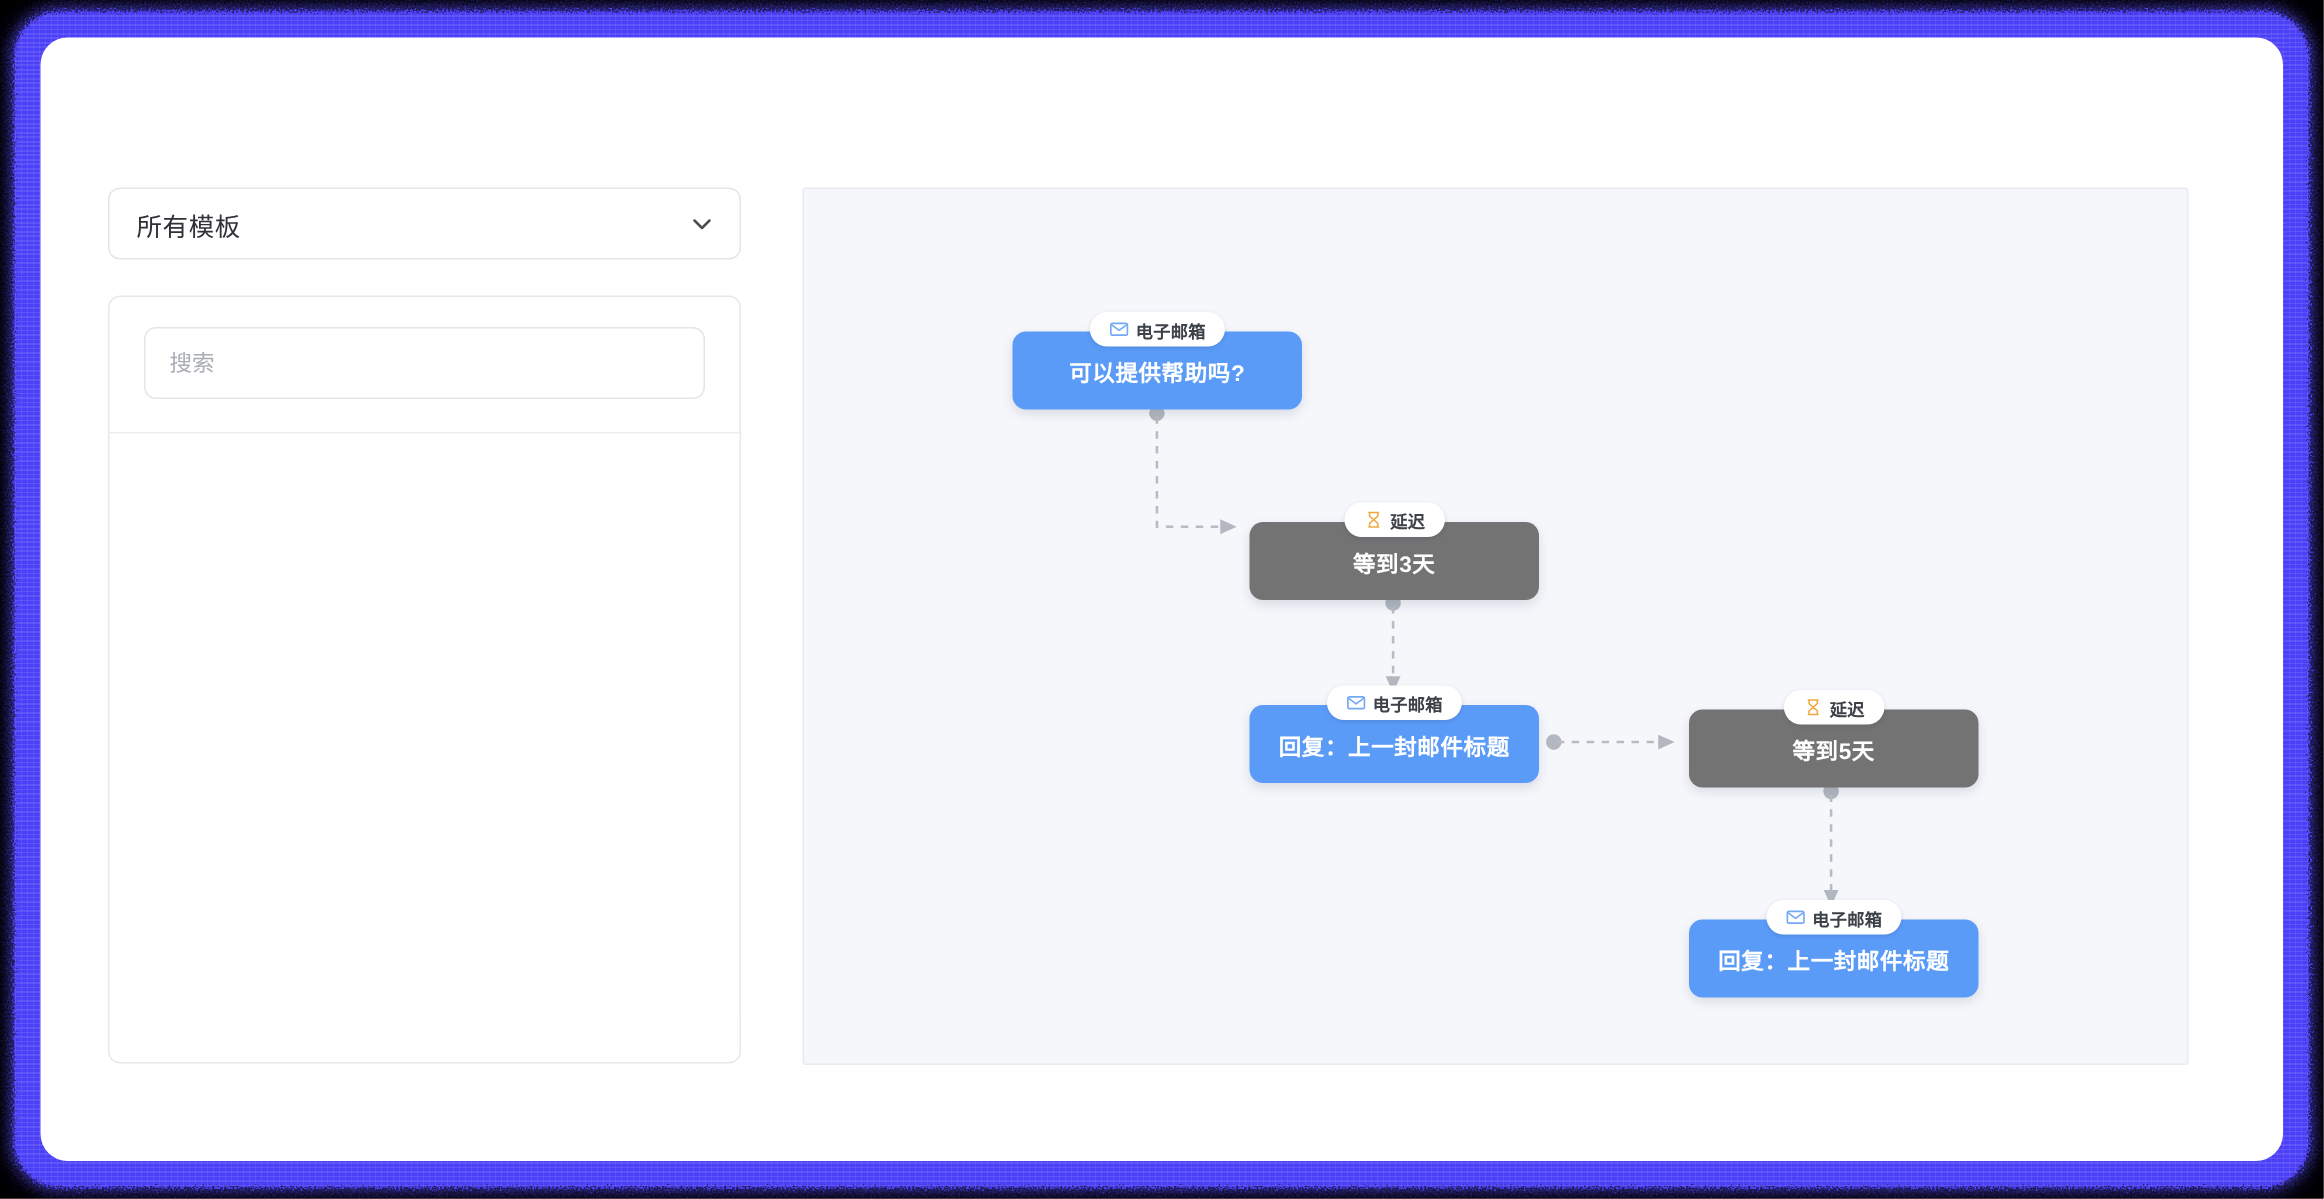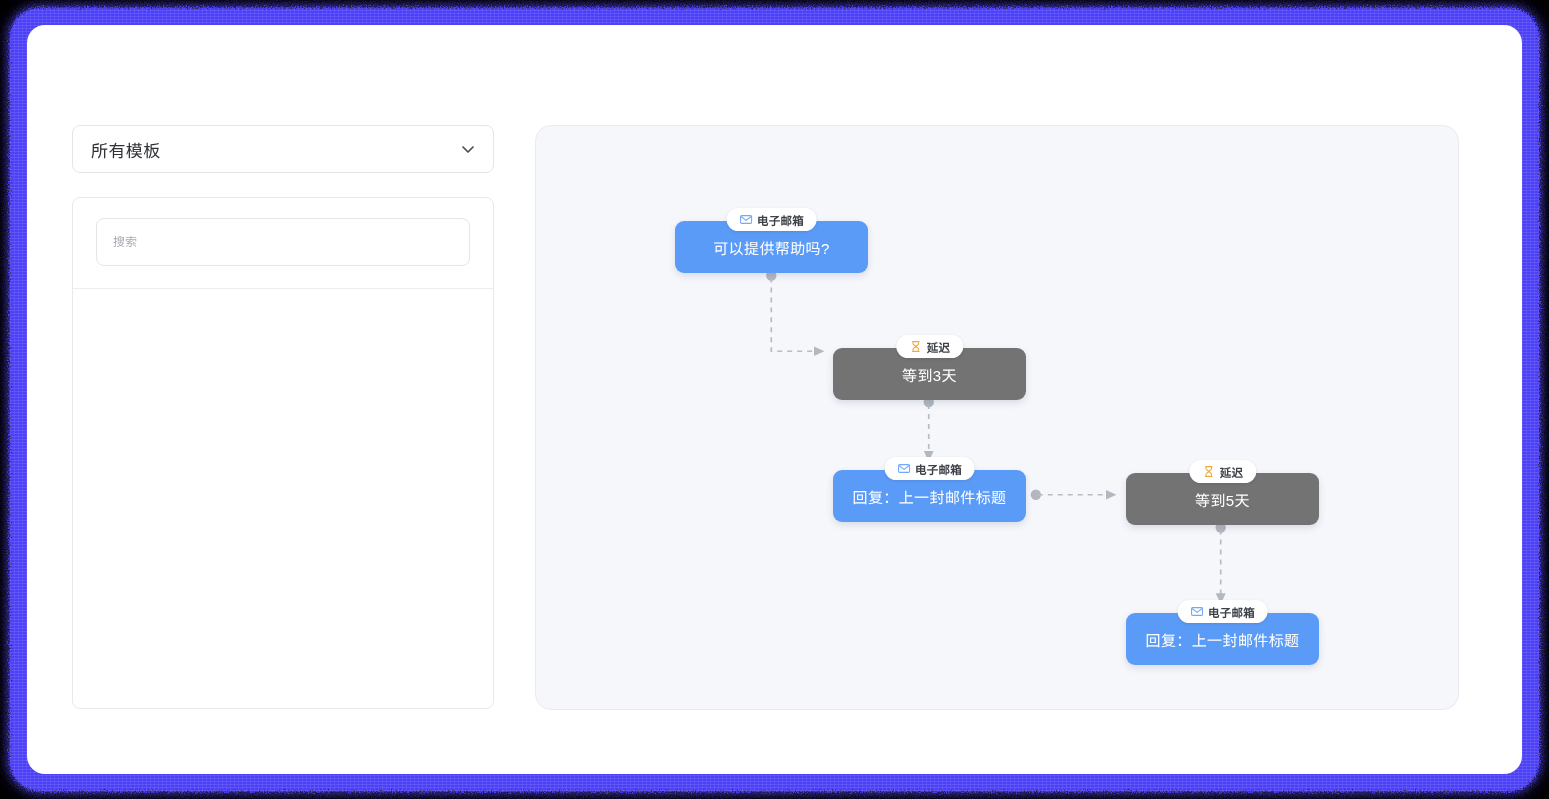--- a/index.html
+++ b/index.html
@@ -112,42 +112,42 @@
     padding: 20px 23px 22px 23px;
     border-bottom: 1px solid #ededef;
   }
   .search-input {
     width: 100%;
     height: 48px;
     box-sizing: border-box;
     border: 1px solid #e3e5e8;
     border-radius: 8px;
     padding: 0 16px;
-    font-size: 12px;
+    font-size: 15px;
     color: #737373;
     font-family: "Liberation Sans", "DejaVu Sans", sans-serif;
     outline: none;
     background: #fff;
   }
   .search-input::placeholder { color: #a9adb4; }
   .template-list {
     flex: 1;
     overflow-y: auto;
   }
 
   
   .canvas {
     position: absolute;
     left: 508px;
     top: 100px;
     width: 924px;
     height: 585px;
     background: #f6f7fb;
     border: 1px solid #e9ebf1;
-    border-radius: 16px;
+    border-radius: 2px;
     box-sizing: border-box;
     overflow: hidden;
   }
   .edge-layer {
     position: absolute;
     left: 0; top: 0;
     width: 100%; height: 100%;
     pointer-events: none;
   }
 
@@ -162,20 +162,21 @@
     cursor: pointer;
   }
   .node.email  { background: #5b9bf8; }
   .node.delay  { background: #737373; }
   .node-text {
     color: #ffffff;
     font-size: 15px;
     letter-spacing: .4px;
     white-space: nowrap;
     padding: 0 14px;
+    font-weight: bold;
   }
   .node-badge {
     position: absolute;
     top: -13px;
     left: 50%;
     transform: translateX(-50%);
     height: 23px;
     padding: 0 13px;
     background: #ffffff;
     border-radius: 12px;

